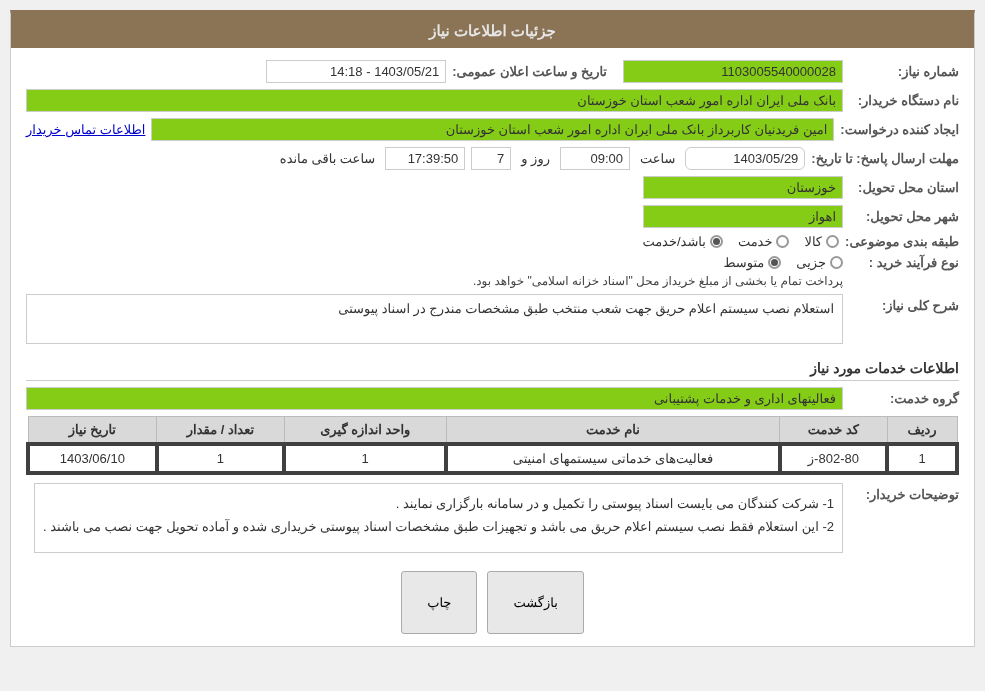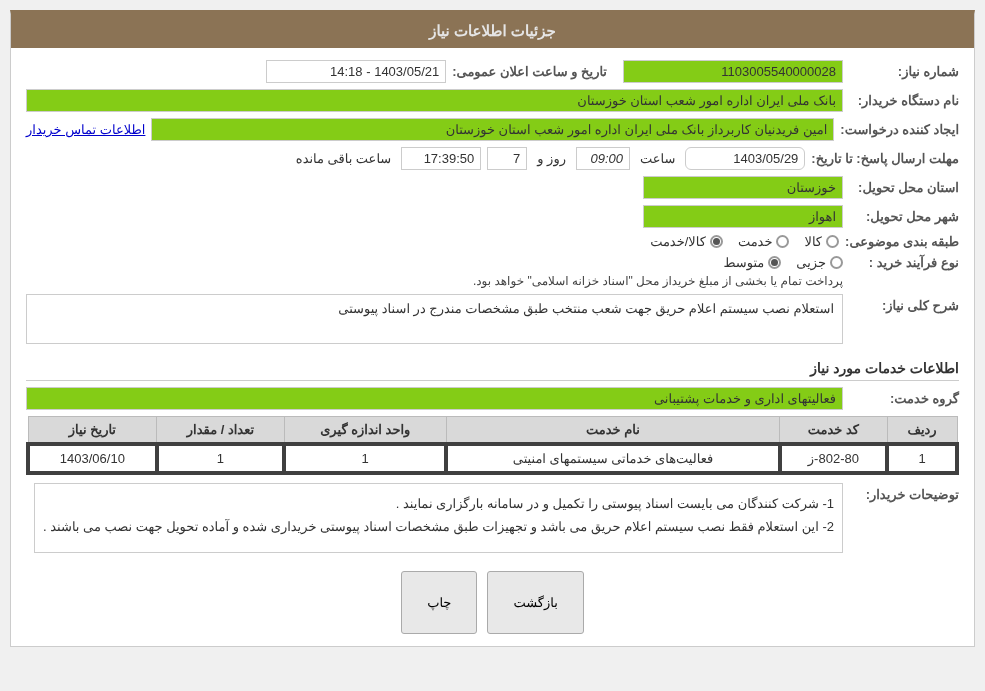--- a/index.html
+++ b/index.html
@@ -190,21 +190,21 @@
       <div class="form-row">
         <span class="field-label">ایجاد کننده درخواست:</span>
         <div class="field-value" style="flex:1;">امین  فریدنیان  کاربرداز بانک ملی ایران اداره امور شعب استان خوزستان</div>
         <span class="label-blue">اطلاعات تماس خریدار</span>
       </div>
 
       <div class="form-row">
         <span class="field-label" style="min-width:130px;">مهلت ارسال پاسخ: تا تاریخ:</span>
         <div class="field-value-inline" style="width:120px;border-radius:6px;">1403/05/29</div>
         <span style="margin:0 4px;">ساعت</span>
-        <div class="field-value-inline" style="width:54px;font-style:italic;">09:00</div>
+        <div class="field-value-inline" style="width:70px;">09:00</div>
         <span style="margin:0 4px;">روز و</span>
         <div class="field-value-inline" style="width:40px;">7</div>
         <div class="field-value-inline" style="width:80px;">17:39:50</div>
         <span style="margin:0 4px;">ساعت باقی مانده</span>
       </div>
 
       <div class="form-row">
         <span class="field-label">استان محل تحویل:</span>
         <div class="field-value" style="max-width:200px;">خوزستان</div>
       </div>
@@ -220,21 +220,21 @@
           <div class="radio-item">
             <span class="radio-circle"></span>
             <span>کالا</span>
           </div>
           <div class="radio-item">
             <span class="radio-circle"></span>
             <span>خدمت</span>
           </div>
           <div class="radio-item">
             <span class="radio-circle selected"></span>
-            <span>کالا/خدمت</span>
+            <span>باشد/خدمت</span>
           </div>
         </div>
       </div>
 
       <div class="form-row" style="align-items:flex-start; flex-wrap:wrap;">
         <span class="field-label">نوع فرآیند خرید :</span>
         <div style="display:flex; flex-direction:column; gap:4px;">
           <div class="radio-group">
             <div class="radio-item">
               <span class="radio-circle"></span>

